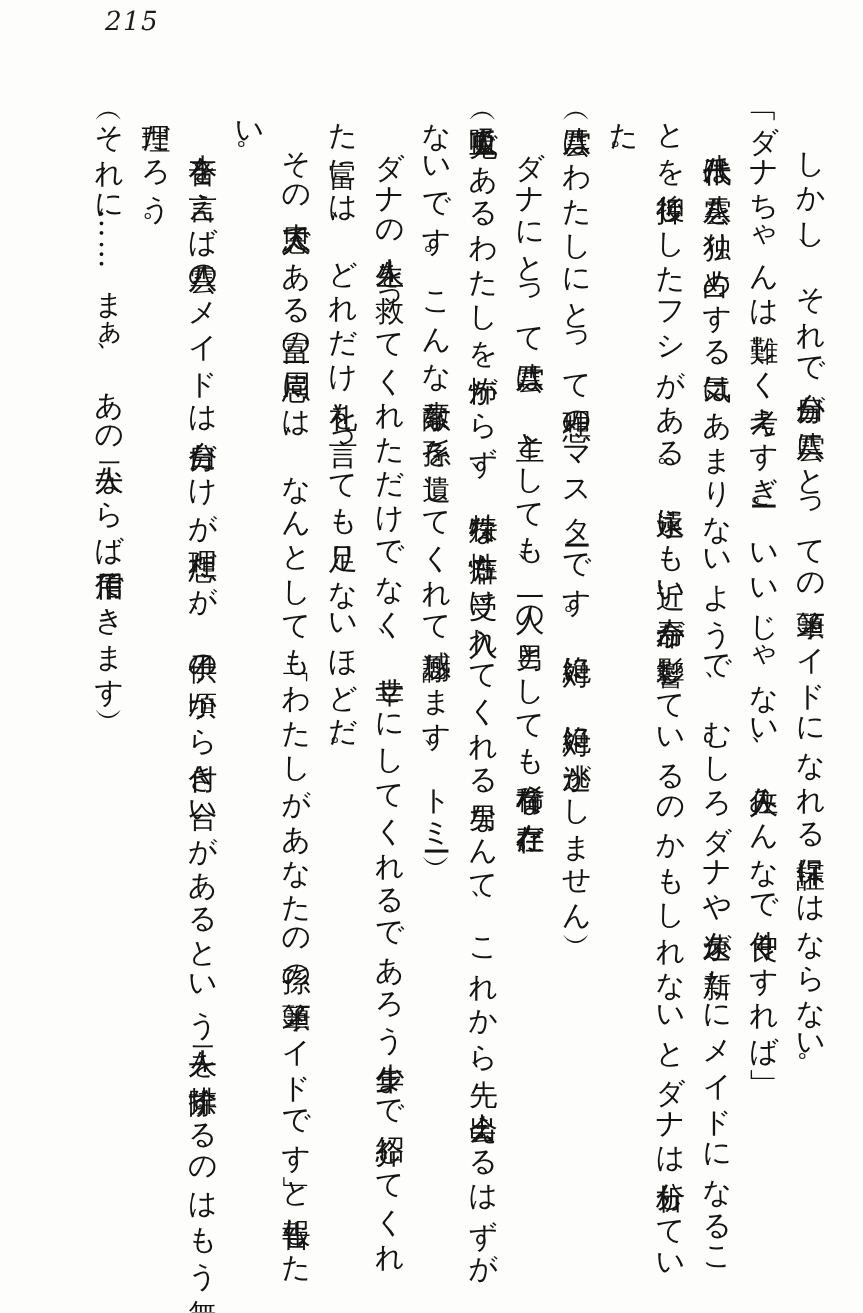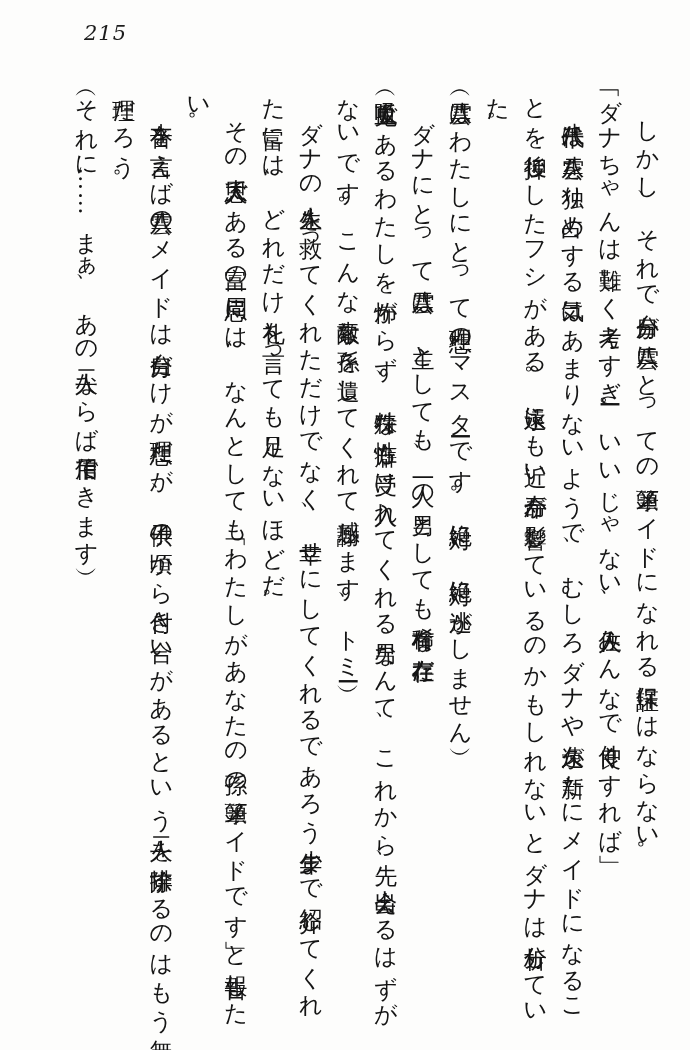--- a/index.html
+++ b/index.html
@@ -13,21 +13,21 @@
   }
   .page {
     position: relative;
     width: 690px;
     height: 1050px;
     background: #fdfdfc;
     overflow: hidden;
   }
   .page-number {
     position: absolute;
-    top: 21px;
+    top: 5px;
     left: 84px;
     font-family: "DejaVu Serif", "Liberation Serif", serif;
     font-style: italic;
     font-size: 21px;
     letter-spacing: 1px;
     color: #1c1c1c;
   }
   .text-block {
     position: absolute;
     top: 82px;

